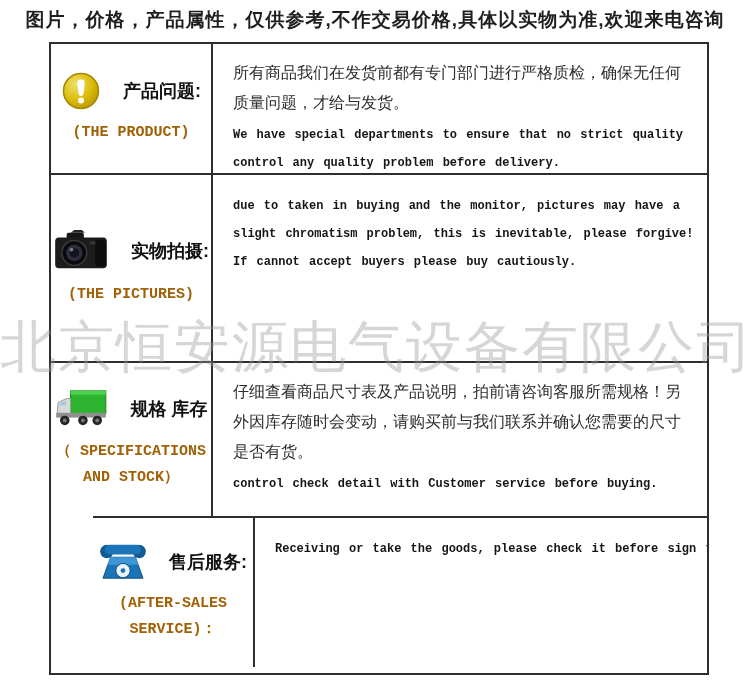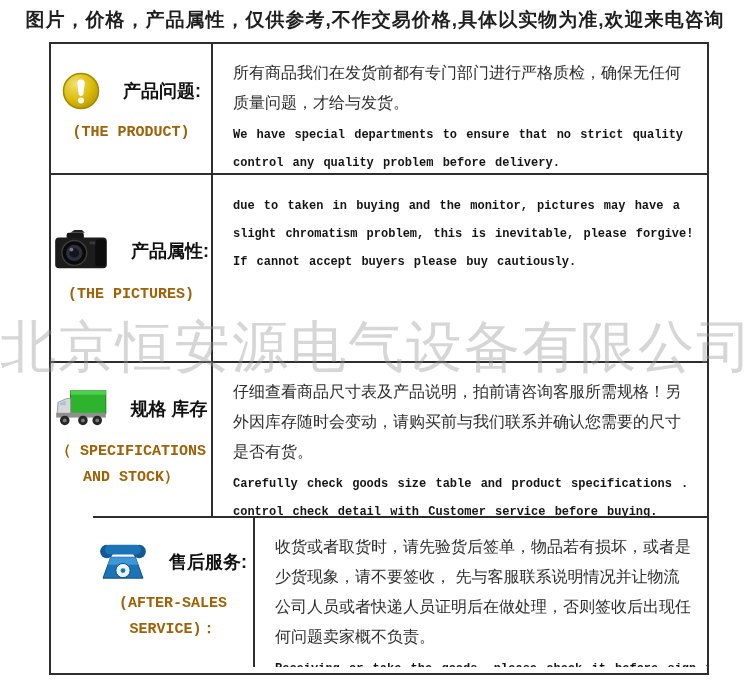--- a/index.html
+++ b/index.html
@@ -96,21 +96,21 @@
               <path d="M18 4 l4 -3 h8 l3 3 z" fill="#242424"></path>
               <rect x="2" y="9" width="54" height="32" rx="4" fill="#1c1c1c"></rect>
               <rect x="44" y="11" width="11" height="28" rx="3" fill="#0d0d0d"></rect>
               <circle cx="22" cy="25" r="13" fill="#0a0a0a" stroke="#3c3c3c" stroke-width="1.5"></circle>
               <circle cx="22" cy="25" r="8.5" fill="#2e2e3e"></circle>
               <circle cx="22" cy="25" r="5" fill="#14141c"></circle>
               <circle cx="19" cy="21.5" r="2" fill="#8f8fae" opacity=".8"></circle>
               <rect x="38" y="13" width="6" height="3" fill="#383838"></rect>
             </svg>
           </span>
-          <span class="title-zh">产品属性:</span>
+          <span class="title-zh">实物拍摄:</span>
         </div>
         <div class="title-en">(THE PICTURES)</div>
       </div>
       <div class="cell-right">
         <div class="body-en">
           <div class="en-line">due to taken in buying and the monitor, pictures may have a</div>
           <div class="en-line">slight chromatism problem, this is inevitable, please forgive!</div>
           <div class="en-line">If cannot accept buyers please buy cautiously.</div>
         </div>
       </div>
@@ -134,21 +134,20 @@
                 <circle cx="45" cy="34" r="2" fill="#7a7a7a"></circle>
             </svg>
           </span>
           <span class="title-zh">规格 库存</span>
         </div>
         <div class="title-en">（ SPECIFICATIONS AND STOCK）</div>
       </div>
       <div class="cell-right">
         <div class="body-zh">仔细查看商品尺寸表及产品说明，拍前请咨询客服所需规格！另外因库存随时会变动，请购买前与我们联系并确认您需要的尺寸是否有货。</div>
         <div class="body-en">
-          <div class="en-line">Carefully check goods size table and product specifications .</div>
           <div class="en-line">control check detail with Customer service before buying.</div>
         </div>
       </div>
     </div>
 
     <div class="row r4">
       <div class="cell-left">
         <div class="title-line">
           <span class="icon">
             <svg width="48" height="40" viewBox="0 0 50 42">
@@ -159,21 +158,20 @@
               <path d="M12 16 h26 l3 8 H9 z" fill="#3e97d6"></path>
               <circle cx="25" cy="30" r="7.5" fill="#eaf4fb" stroke="#0d4a7a"></circle>
               <circle cx="25" cy="30" r="2.5" fill="#1b74b8"></circle>
             </svg>
           </span>
           <span class="title-zh">售后服务:</span>
         </div>
         <div class="title-en">(AFTER-SALES SERVICE)：</div>
       </div>
       <div class="cell-right">
-        <div class="body-zh">收货或者取货时，请先验货后签单，物品若有损坏，或者是少货现象，请不要签收， 先与客服联系说明情况并让物流公司人员或者快递人员证明后在做处理，否则签收后出现任何问题卖家概不负责。</div>
         <div class="body-en">
           <div class="en-line">Receiving or take the goods, please check it before sign the bill.</div>
         </div>
       </div>
     </div>
 
   </div>
 
   <div class="watermark">北京恒安源电气设备有限公司</div>
 

